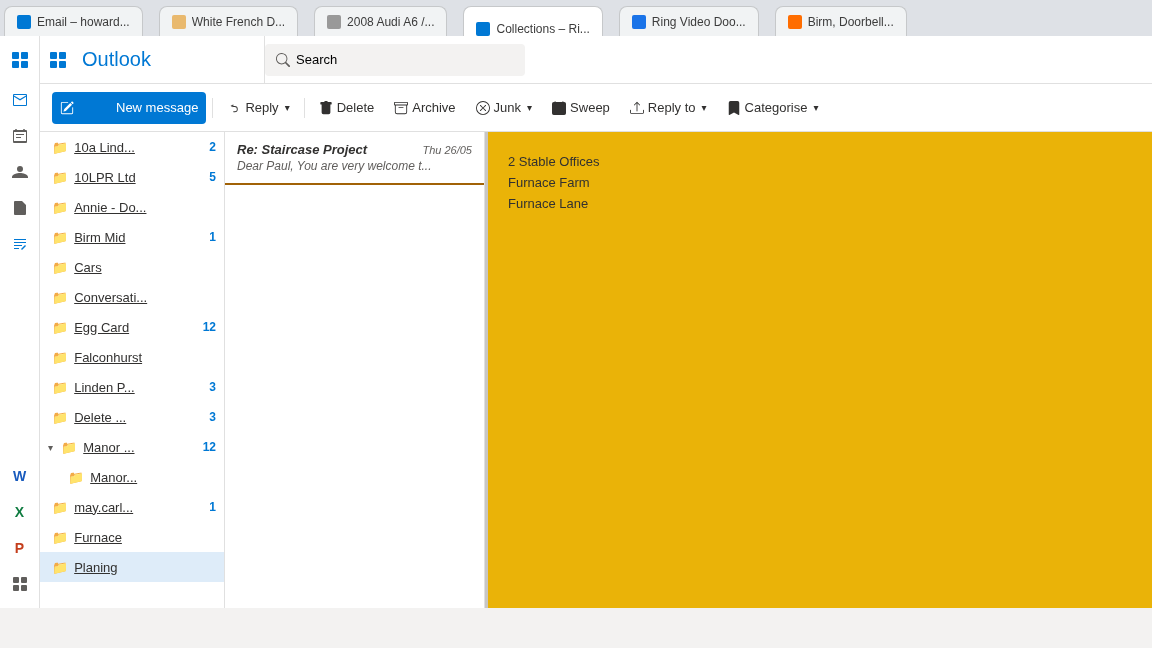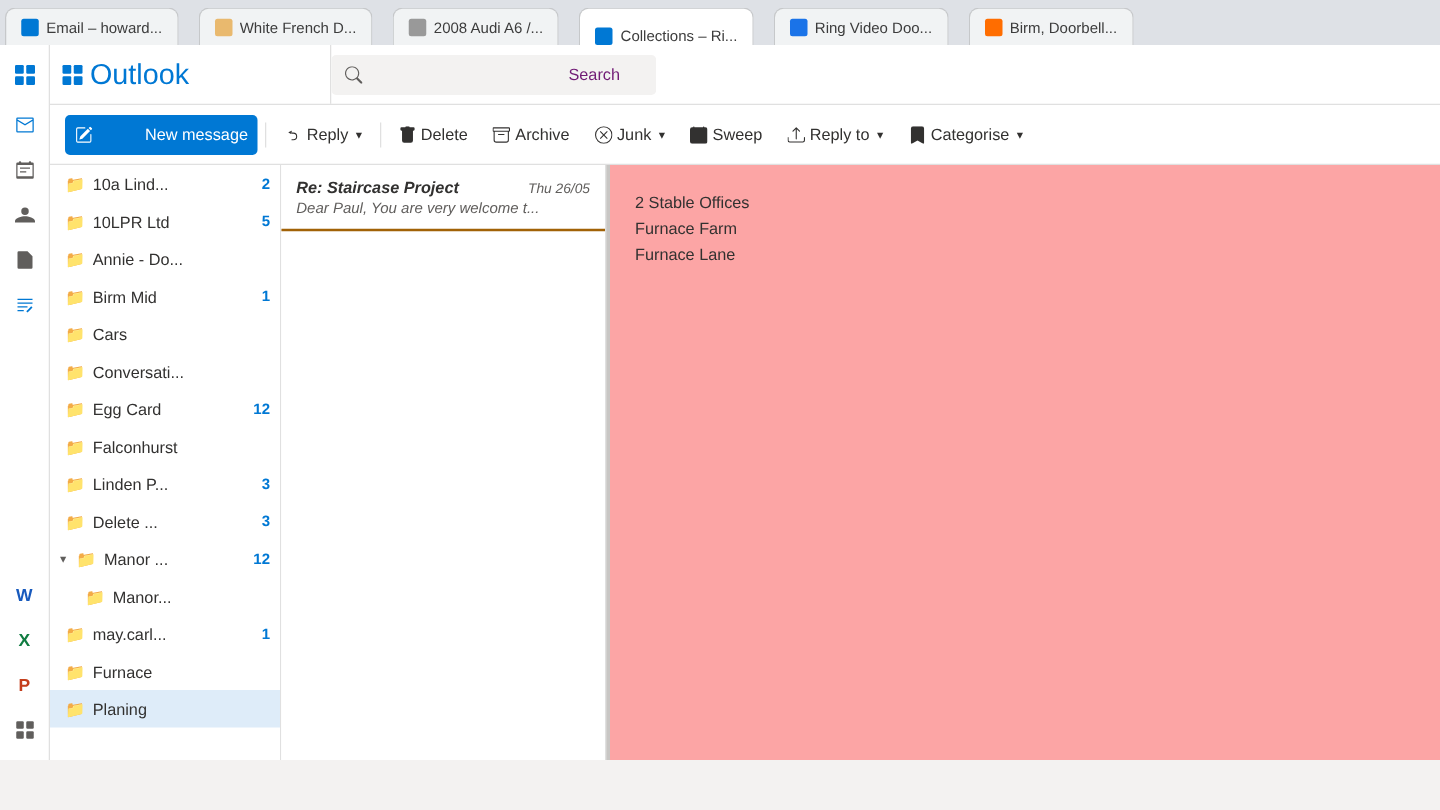--- a/index.html
+++ b/index.html
@@ -108,23 +108,22 @@
       padding: 4px 10px;
       gap: 6px;
       height: 32px;
       min-width: 260px;
     }
     .toolbar-search input {
       border: none;
       background: transparent;
       font-size: 13px;
       outline: none;
-      color: #701a75;
+      color: #000000;
       width: 200px;
-      text-align: right;
     }
 
     
     .main-layout {
       display: flex;
       flex: 1;
       overflow: hidden;
     }
 
     
@@ -149,20 +148,21 @@
     .folder-icon {
       font-size: 13px;
       color: #605e5c;
       flex-shrink: 0;
     }
     .folder-name {
       flex: 1;
       overflow: hidden;
       text-overflow: ellipsis;
       white-space: nowrap;
+      text-decoration: underline;
     }
     .badge {
       background: transparent;
       color: #0078d4;
       font-size: 12px;
       font-weight: 600;
       min-width: 16px;
       text-align: right;
     }
     .sidebar-item.indented {
@@ -187,21 +187,21 @@
       cursor: pointer;
       font-style: italic;
     }
     .email-subject { font-weight: 600; font-size: 13px; color: #323130; }
     .email-preview { font-size: 12px; color: #605e5c; margin-top: 2px; white-space: nowrap; overflow: hidden; text-overflow: ellipsis; }
     .email-date { font-size: 11px; color: #605e5c; float: right; }
 
     
     .reading-pane {
       flex: 1;
-      background: #fca5a5;
+      background: #eab308;
       overflow-y: auto;
       padding: 20px;
     }
     .reading-address {
       font-size: 13px;
       color: #323130;
       line-height: 1.6;
     }
 
     
@@ -250,23 +250,24 @@
     .outlook-brand {
       display: flex;
       align-items: center;
       gap: 6px;
       width: 225px;
       padding: 0 10px;
       border-right: 1px solid #e0e0e0;
       height: 100%;
     }
     .brand-name {
-      font-size: 23px;
+      font-size: 20px;
       font-weight: 300;
       color: #0078d4;
+      margin-left: 10px;
     }
   </style>
 </head>
 <body>
 
 <div class="browser-tabs">
   <div class="browser-tab">
     <div class="browser-tab-favicon" style="background:#0078d4;"></div>
     <span class="browser-tab-text">Email – howard...</span>
   </div>

